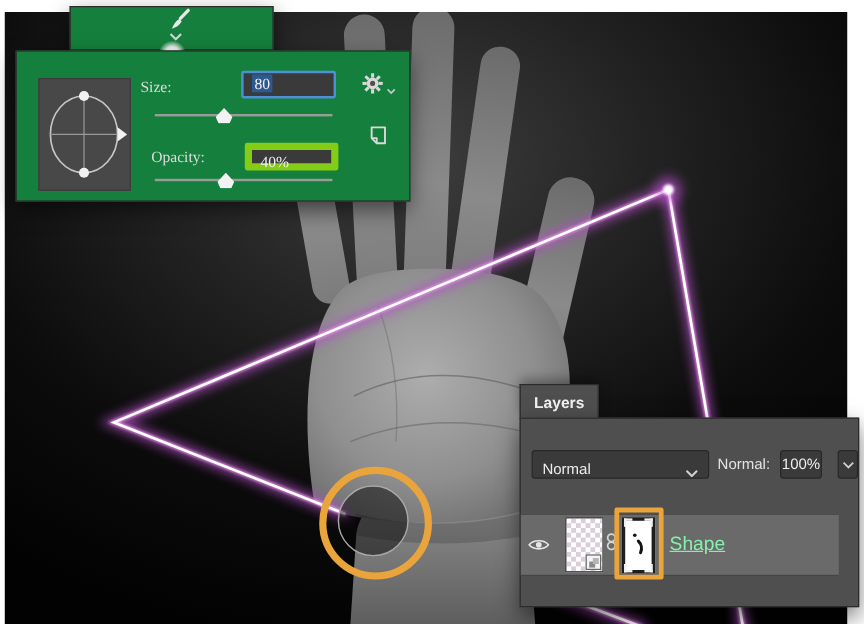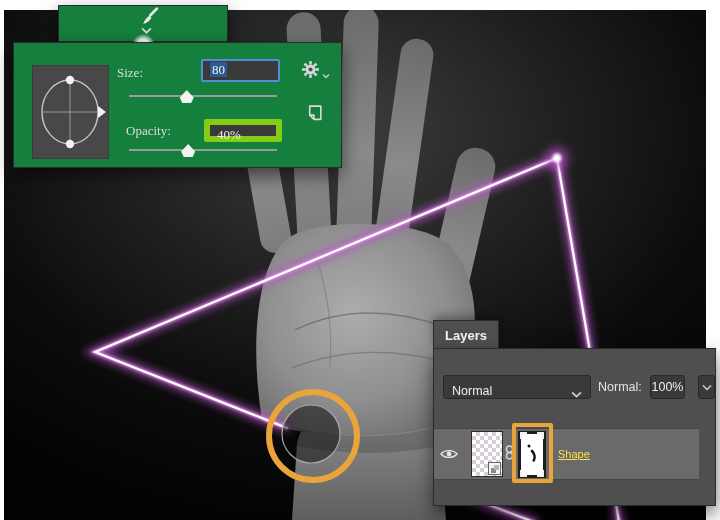--- a/index.html
+++ b/index.html
@@ -76,21 +76,21 @@
   .thumb-badge i.b2 { left:5px; top:2px; width:5px; height:5px; background:#b5b5b5; }
   .link-wrap { margin:0 1px 0 2px; }
   .mask-wrap { position:relative; width:34px; height:51px; }
   .mask-thumb { position:absolute; left:3px; top:2px; width:28px; height:47px;
     background:#ffffff; border:3px solid #1E1E1E; }
   .bracket { position:absolute; width:7px; height:7px; }
   .bk-tl { left:-1px; top:-2px; border-left:2px solid #F0F0F0; border-top:2px solid #F0F0F0; }
   .bk-tr { right:-1px; top:-2px; border-right:2px solid #F0F0F0; border-top:2px solid #F0F0F0; }
   .bk-bl { left:-1px; bottom:-2px; border-left:2px solid #F0F0F0; border-bottom:2px solid #F0F0F0; }
   .bk-br { right:-1px; bottom:-2px; border-right:2px solid #F0F0F0; border-bottom:2px solid #F0F0F0; }
-  .layer-name { font-size:11px; color:#fde047; margin-left:9px;text-decoration:underline; }
+  .layer-name { font-size:16px; color:#86efac; margin-left:9px;text-decoration:underline; }
   .annot-rect { position:absolute; left:78px; top:74px; width:41px; height:60px;
     border:4px solid #E9A43C; border-radius:2px; z-index:5; pointer-events:none; }
   .expander { width:14px; display:flex; justify-content:center; margin-left:28px; }
   .folder-wrap { margin-left:4px; display:flex; }
 </style>
 </head>
 <body>
 
 <div id="stage">
 

